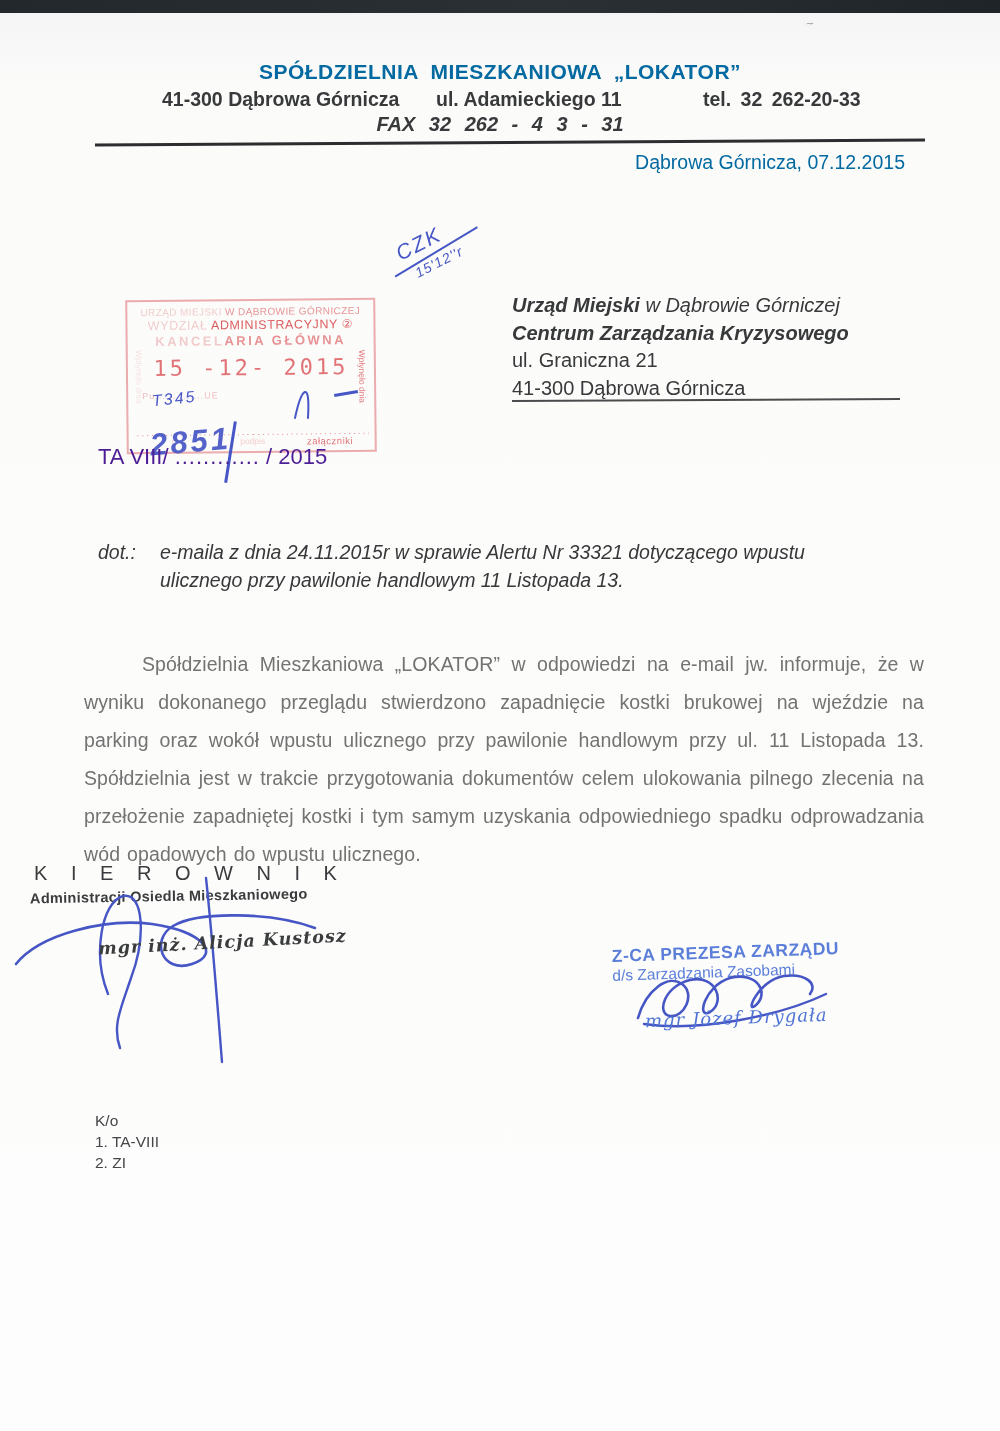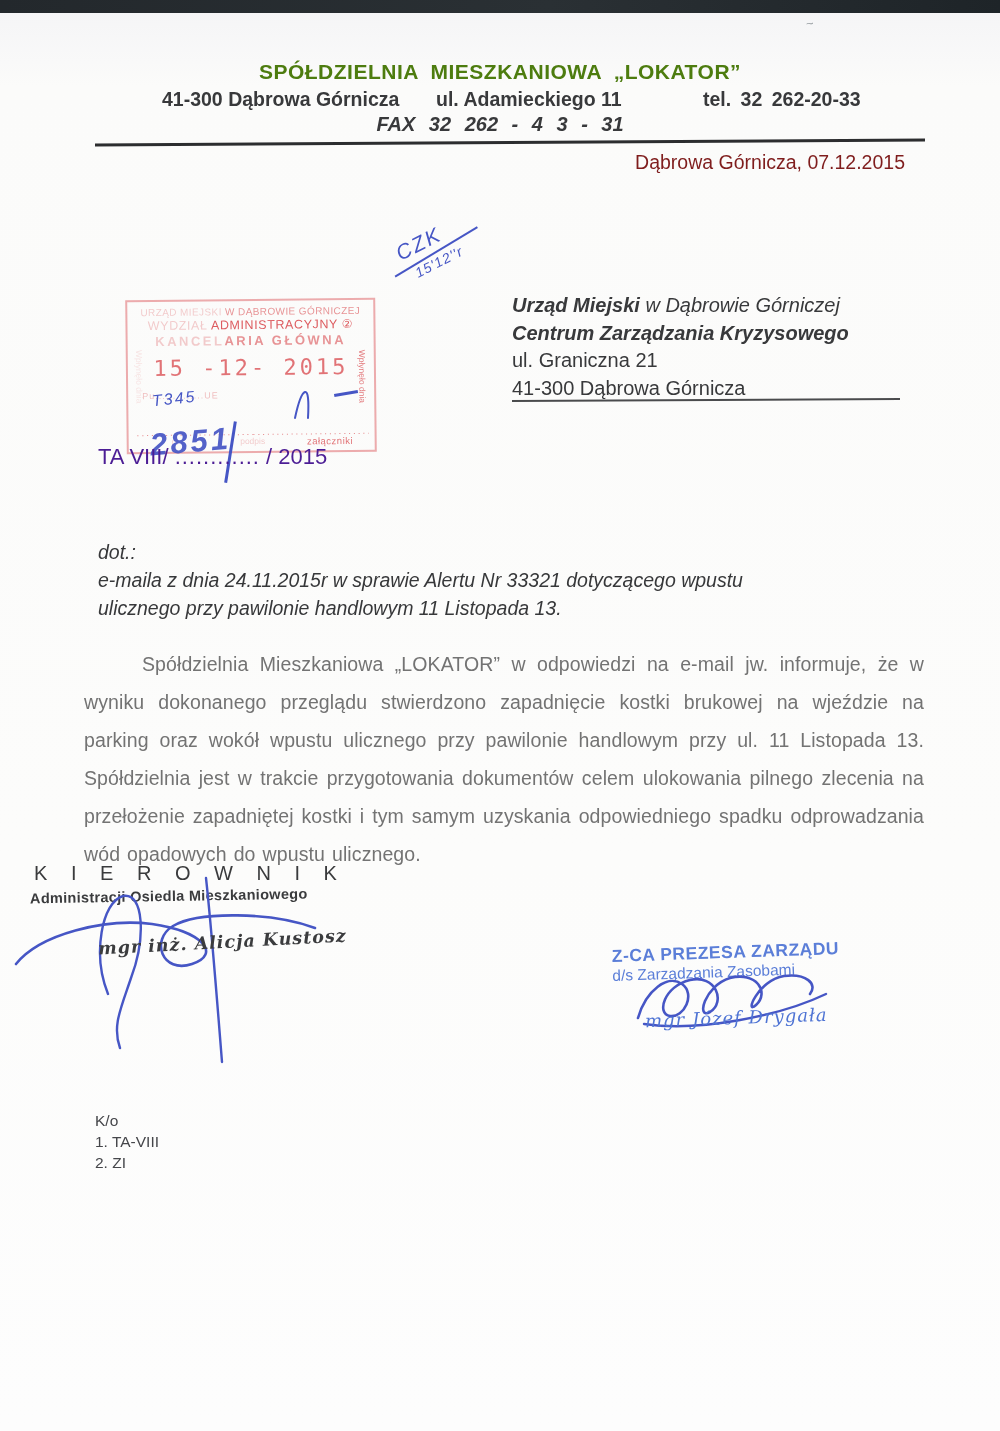--- a/index.html
+++ b/index.html
@@ -16,29 +16,29 @@
     background:linear-gradient(180deg,#f4f4f6 0%,#fbfbfa 6%,#fcfcfb 60%,#fdfdfd 100%);
   }
   .scan-band-top {
     position:absolute; top:0; left:0; width:100%; height:13px;
     background:linear-gradient(90deg,#23282c 0%,#2a3034 55%,#1e2428 100%);
   }
   .scan-mark { position:absolute; top:16px; left:806px; color:#9aa0a4; font-size:13px; transform:rotate(-6deg); }
 
   
   .hdr-line1 { position:absolute; top:60px; left:0; width:100%; text-align:center;
-    font-weight:bold; font-size:21px; letter-spacing:.5px; color:#4d7c0f; word-spacing:6px; }
+    font-weight:bold; font-size:21px; letter-spacing:.5px; color:#0369a1; word-spacing:6px; }
   .hdr-line2 { position:absolute; top:88px; left:0; width:100%; height:26px; font-weight:bold; font-size:19.5px; color:#38393b; }
   .hdr-line2 .seg1 { position:absolute; left:162px; }
   .hdr-line2 .seg2 { position:absolute; left:436px; }
   .hdr-line2 .seg3 { position:absolute; left:703px; word-spacing:4px; }
   .hdr-fax { position:absolute; top:113px; left:0; width:100%; text-align:center;
     font-weight:bold; font-style:italic; font-size:20px; color:#38393b; word-spacing:8px; }
   .hdr-rule { position:absolute; top:141px; left:95px; width:830px; height:3px; background:#2c2d2f; transform:rotate(-0.35deg); }
-  .dateline { position:absolute; top:151px; left:0; width:905px; text-align:right; font-size:19.5px; color:#7f1d1d; }
+  .dateline { position:absolute; top:151px; left:0; width:905px; text-align:right; font-size:19.5px; color:#0369a1; }
 
   
   .czk-note { position:absolute; top:224px; left:392px; transform:rotate(-27deg); color:#4656c5; }
   .czk-note .l1 { font-style:italic; font-size:21px; letter-spacing:2px; padding-left:6px; }
   .czk-note .slash { width:96px; height:2.4px; background:#4656c5; transform:rotate(-4deg); margin:2px 0 1px -6px; }
   .czk-note .l2 { font-style:italic; font-size:14px; letter-spacing:1px; padding-left:14px; }
 
   
   .stamp {
     position:absolute; top:299px; left:126px; width:250px; height:154px;
@@ -76,21 +76,21 @@
   .recipient { position:absolute; top:292px; left:512px; font-size:20px; line-height:27.5px; color:#38393b; }
   .recipient .bi { font-weight:bold; font-style:italic; }
   .recipient .it { font-style:italic; }
   .recipient-rule { position:absolute; top:399px; left:512px; width:388px; height:2px; background:#4a4b4d; transform:rotate(-0.3deg); }
 
   
   .refline { position:absolute; top:444px; left:98px; font-size:22px; color:#4c1d95; white-space:nowrap; }
   .refline .dots { letter-spacing:1px; }
 
   
-  .subject { position:absolute; top:538px; left:98px; width:760px; display:flex; font-style:italic; font-size:19.5px; line-height:28px; color:#37383a;flex-direction:column; }
+  .subject { position:absolute; top:538px; left:98px; width:760px; display:flex; font-style:italic; font-size:19.5px; line-height:28px; color:#37383a; }
   .subject .lab { width:62px; flex:none; }
   .subject .txt { width:698px; }
 
   
   .body-par { position:absolute; top:645px; left:84px; width:840px;
     font-size:19.5px; line-height:38px; text-align:justify; text-indent:58px;
     color:#737373; letter-spacing:.1px; word-spacing:1.5px; }
 
   
   .sig-left-title { position:absolute; top:862px; left:34px; font-size:20px; letter-spacing:9px; color:#3a3b3d; font-weight:500; }

